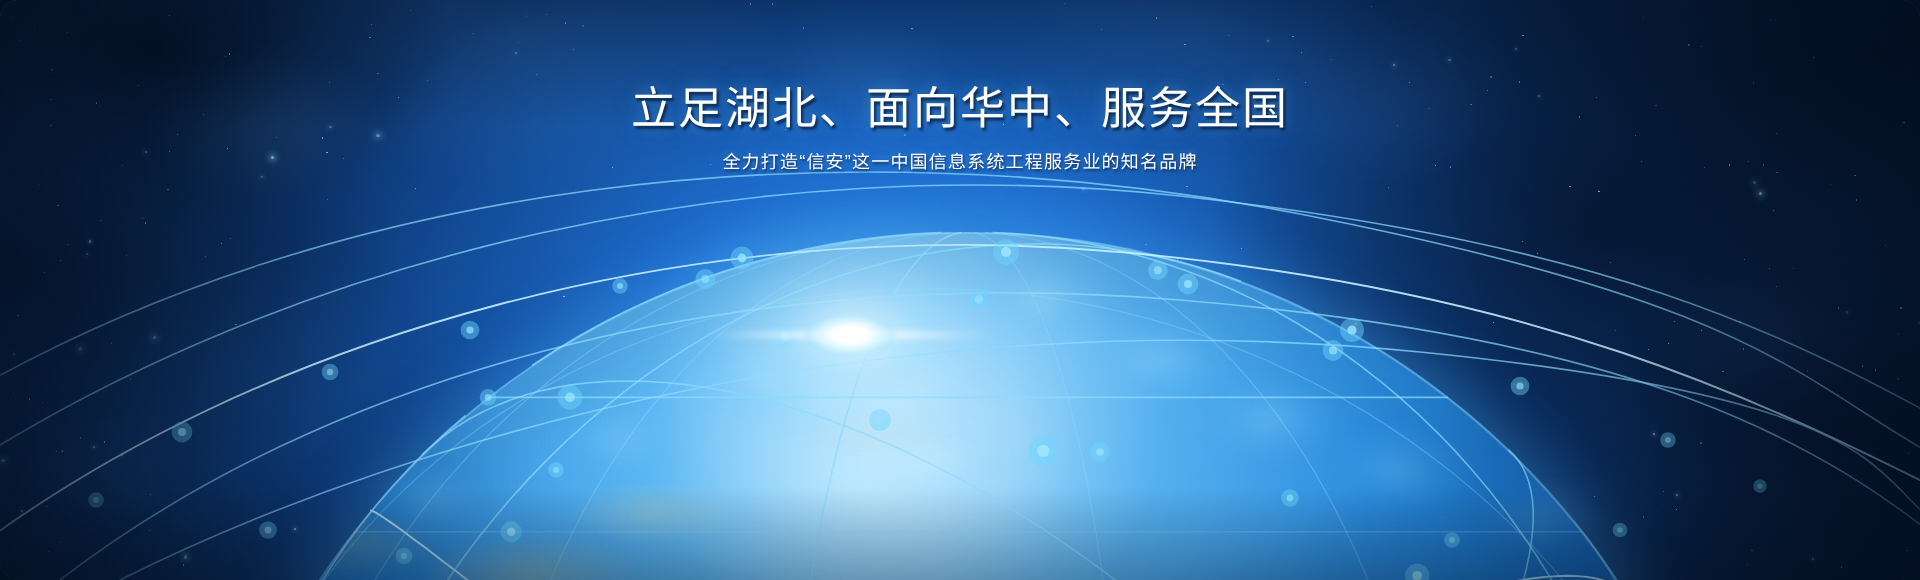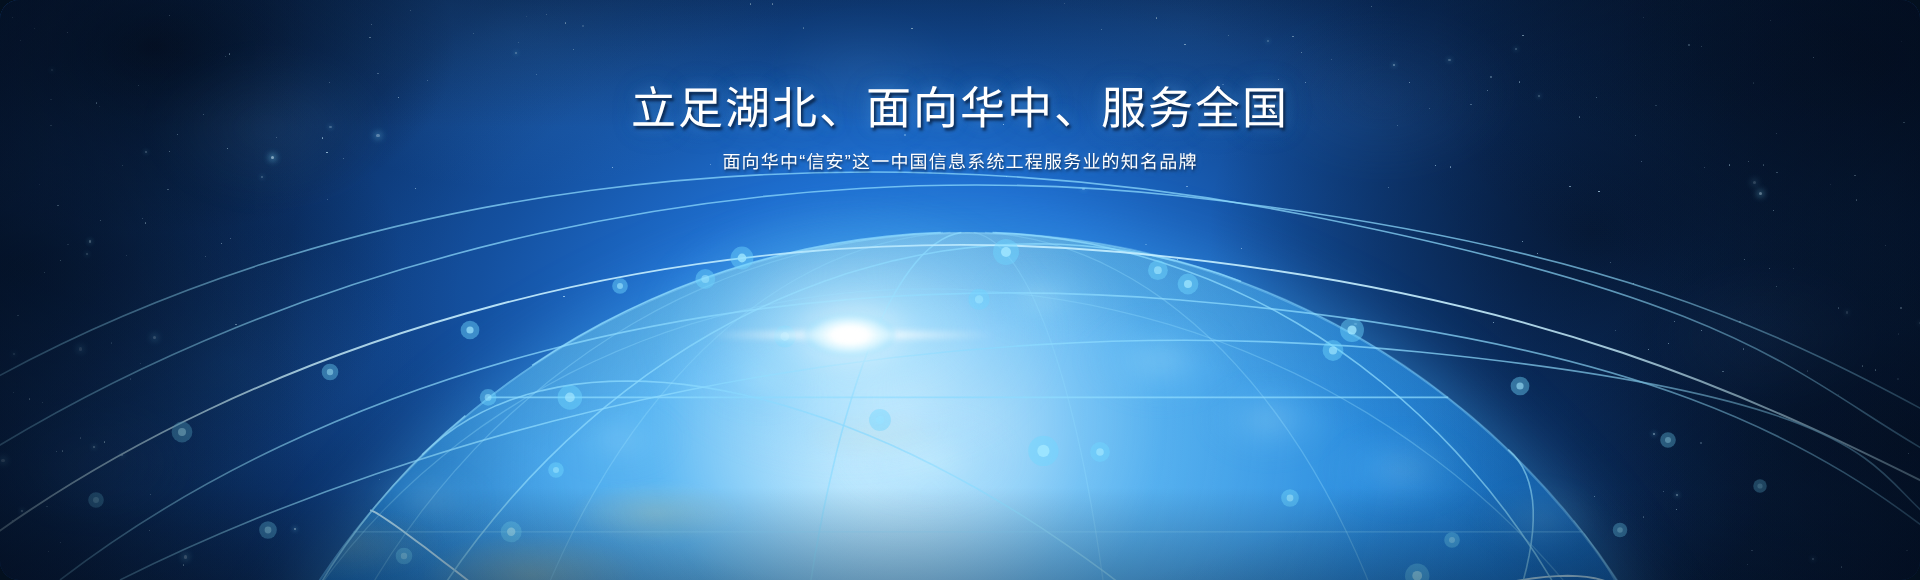--- a/index.html
+++ b/index.html
@@ -557,16 +557,16 @@
   <div id="burst">
     <div class="halo"></div>
     <div class="streak"></div>
     <div class="core"></div>
   </div>
 
   <div class="layer" id="vignette"></div>
 
   <div id="copy">
     <h1 id="headline">立足湖北、面向华中、服务全国</h1>
-    <p id="subline">面向华中“信安”这一中国信息系统工程服务业的知名品牌</p>
+    <p id="subline">全力打造“信安”这一中国信息系统工程服务业的知名品牌</p>
   </div>
 
 </div>
 
 </body></html>

